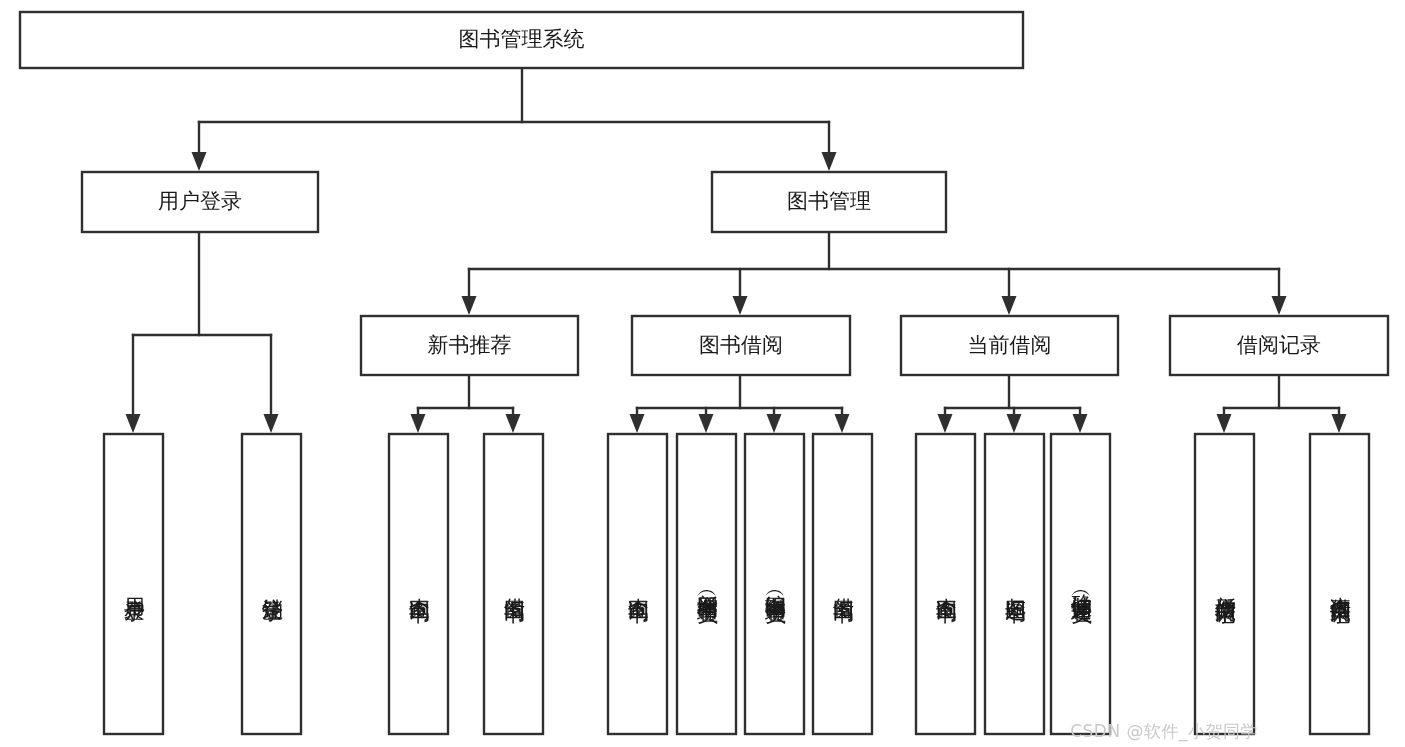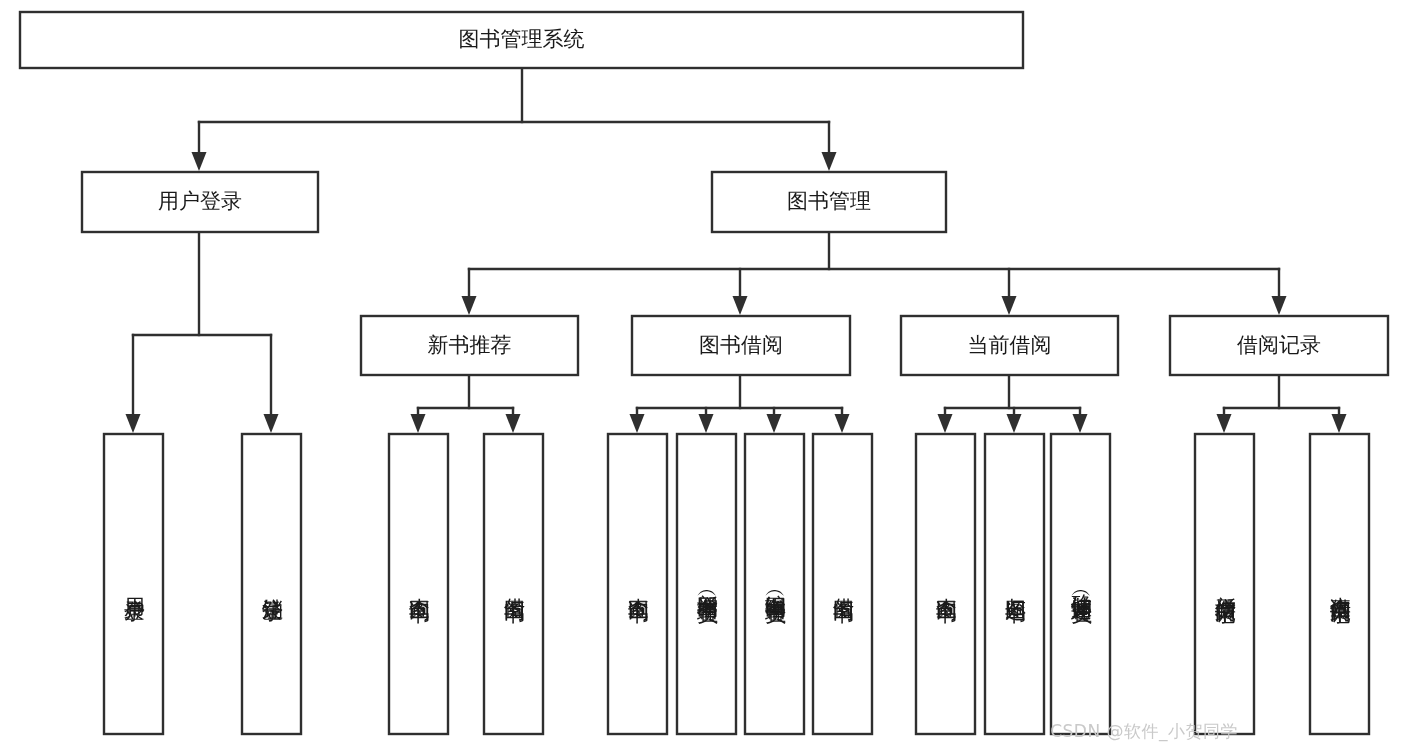--- a/index.html
+++ b/index.html
@@ -52,21 +52,21 @@
     stroke-width: 2.4;
     fill: none;
     stroke-linecap: square;
   }
   .arrow-head {
     fill: #2f2f2f;
     stroke: none;
   }
   .watermark {
     position: absolute;
-    right: 24px;
+    right: 4px;
     bottom: 4px;
     font-family: "DejaVu Sans", "Liberation Sans", sans-serif;
     font-size: 17px;
     color: #c9c9c9;
     white-space: nowrap;
     letter-spacing: 0.5px;
     pointer-events: none;
   }
 </style>
 </head>

